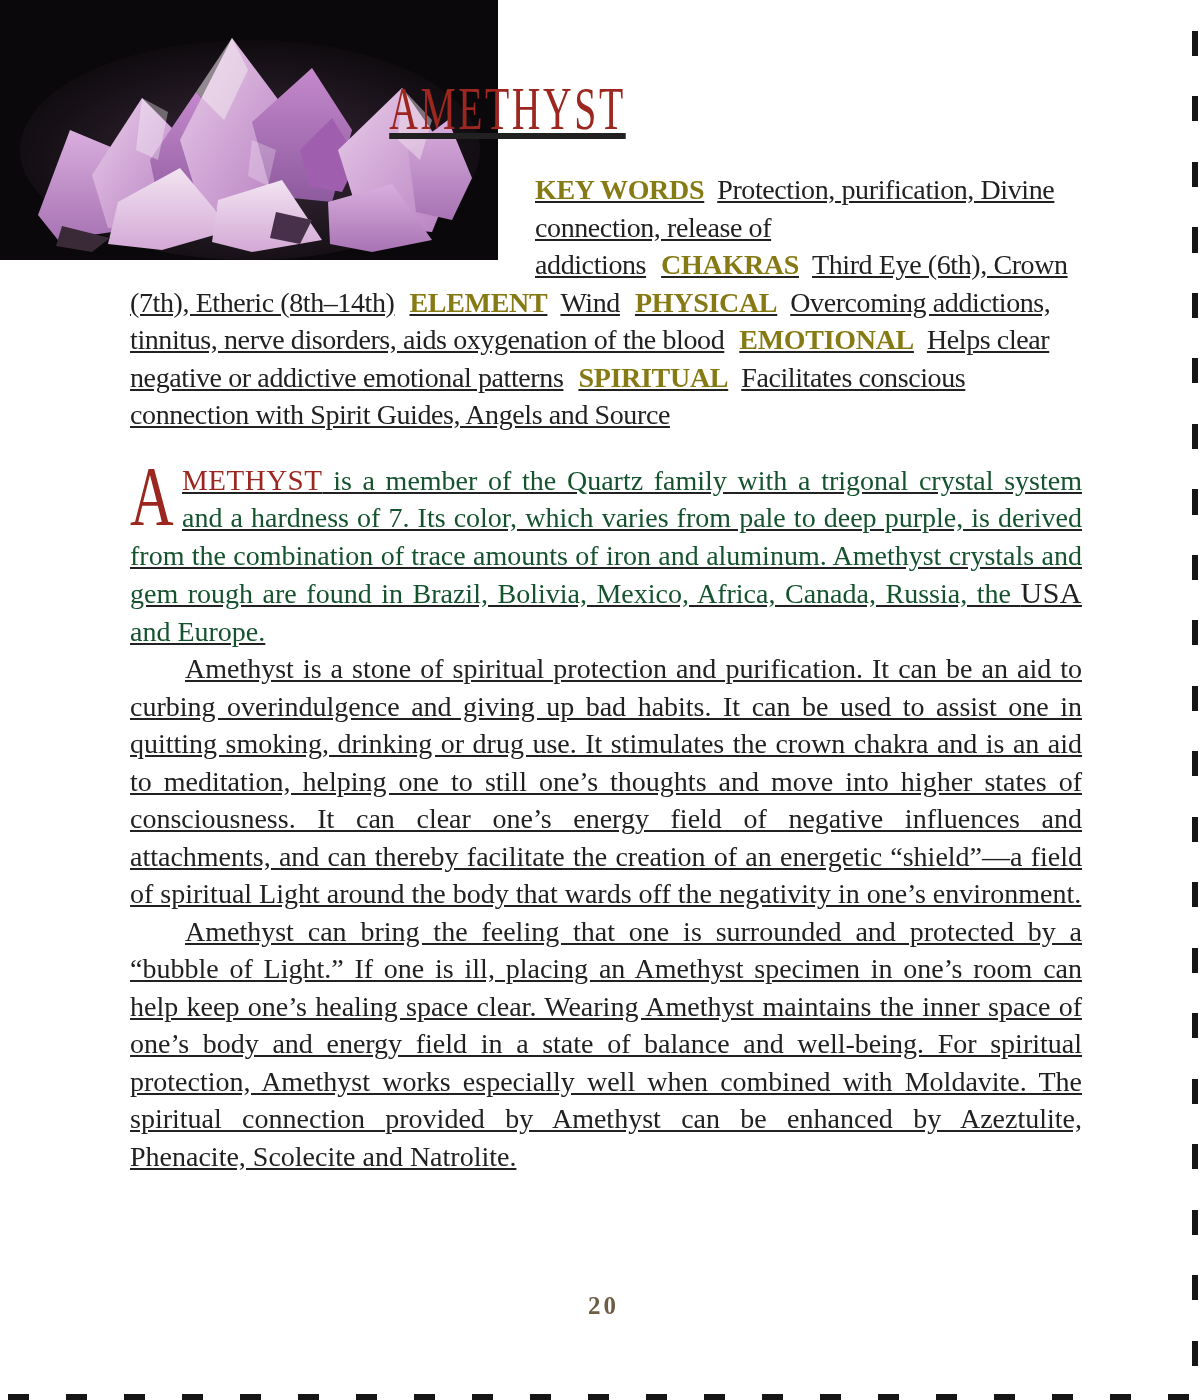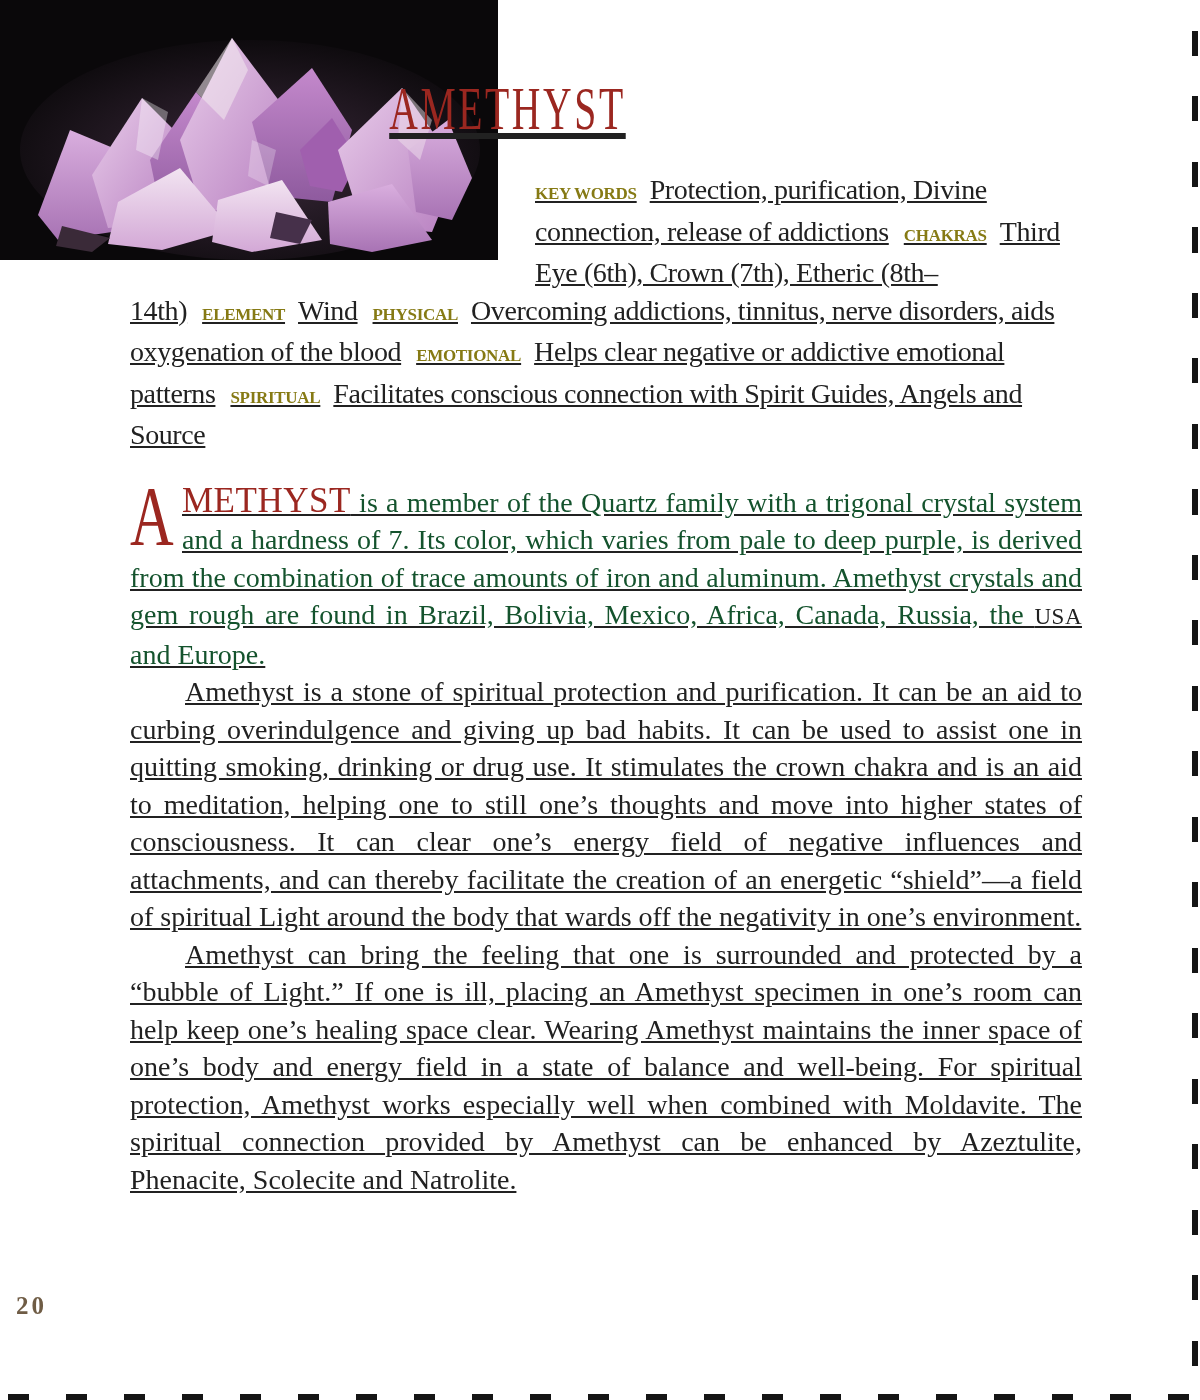--- a/index.html
+++ b/index.html
@@ -41,21 +41,21 @@
   .intro {
     margin-top: 30px;
     font-size: 28px;
     line-height: 37.5px;
     letter-spacing: -0.4px;
     text-align: left;
   }
   .run-label {
     font-weight: bold;
     color: #867a14;
-    font-size: 17px;
+    font-size: 28px;
     letter-spacing: -0.3px;
     margin-right: 13px;
     margin-left: 15px;
   }
   .run-label:first-child { margin-left: 0; }
   .run-text { color: #212121; }
   .body-block {
     clear: none;
     margin: 28px 118px 0 130px;
     font-size: 28px;
@@ -71,31 +71,31 @@
     line-height: 62px;
     height: 70px;
     width: 44px;
     padding-top: 4px;
     margin-right: 8px;
     transform: scaleX(0.72);
     transform-origin: left top;
   }
   .run-redcaps {
     color: #9b2720;
-    font-size: 35px;
+    font-size: 29px;
     letter-spacing: 0.5px;
   }
-  .run-smallcaps { font-size: 23px; letter-spacing: 0.5px; }
+  .run-smallcaps { font-size: 30px; letter-spacing: 0.5px; }
   .run-body { color: #14532d; }
   .page-number {
     position: absolute;
-    left: 16px;
+    left: 7px;
     right: 0;
     top: 1292px;
-    text-align: left;
+    text-align: center;
     font-size: 25px;
     font-weight: bold;
     letter-spacing: 3px;
     color: #6f5c45;
   }
   .edge-ticks-right {
     position: absolute;
     left: 1192px;
     top: 31px;
     width: 6px;

